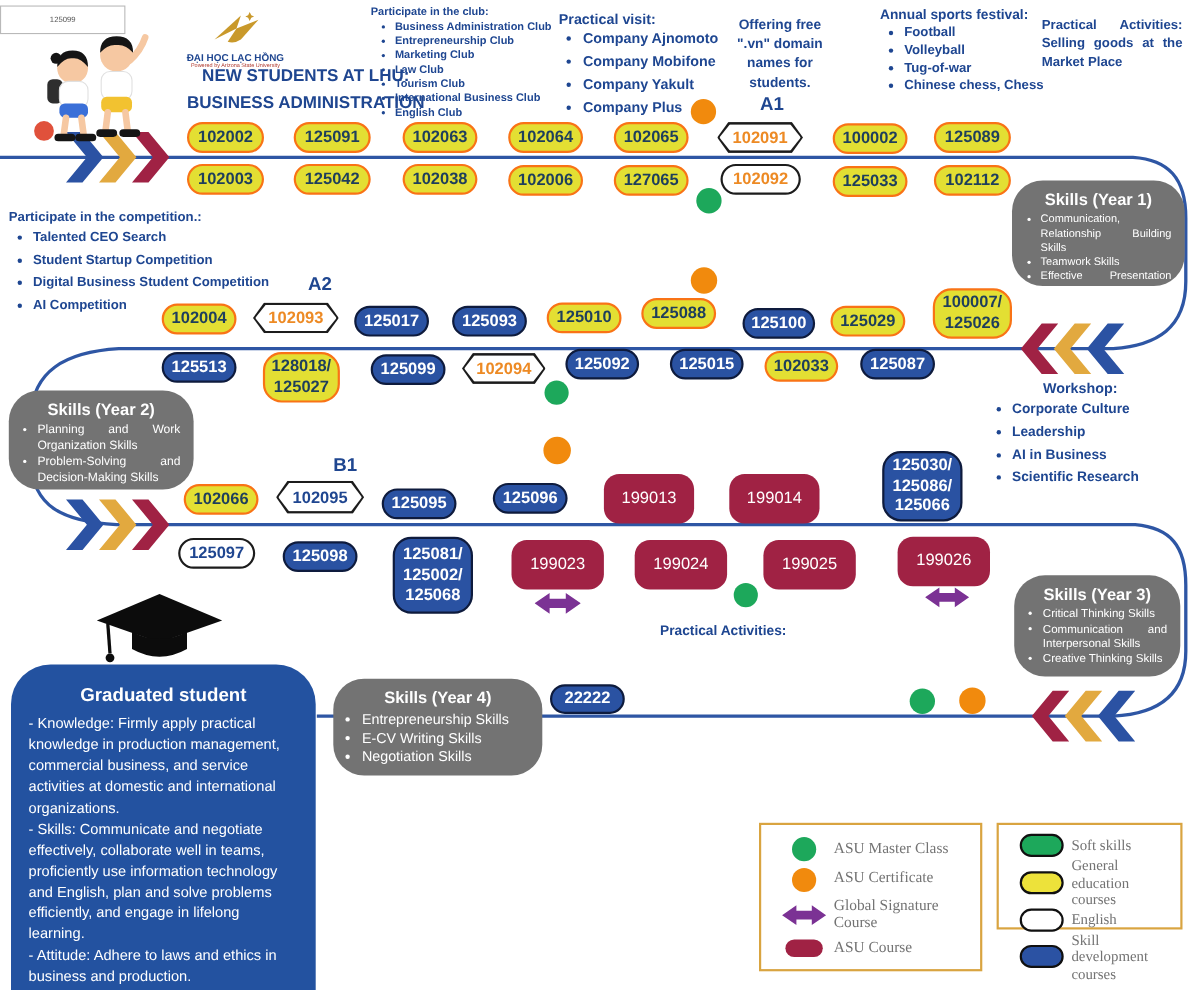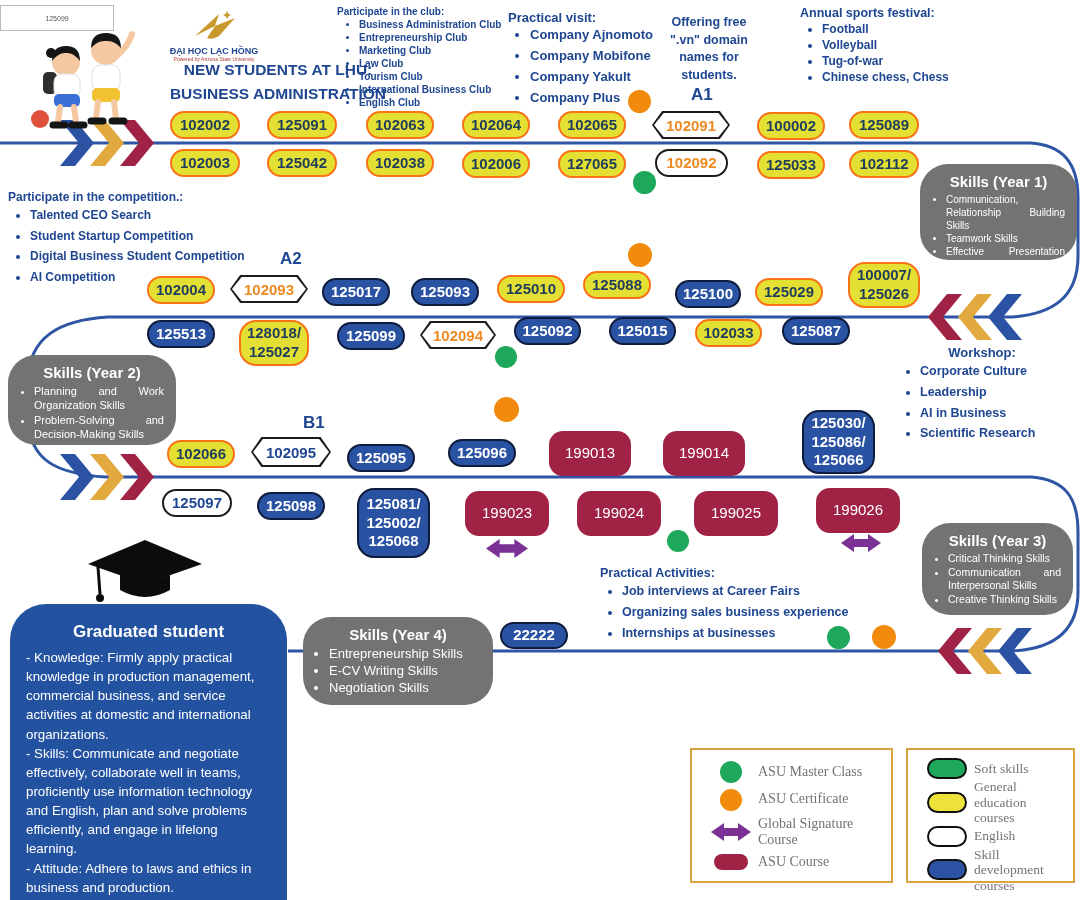--- a/index.html
+++ b/index.html
@@ -159,20 +159,21 @@
   <div class="tblock" style="left:800px;top:6px;width:155px;font-size:12.5px">
     <div class="bt">Annual sports festival:</div>
     <ul style="font-size:12px">
       <li>Football</li>
       <li>Volleyball</li>
       <li>Tug-of-war</li>
       <li>Chinese chess, Chess</li>
     </ul>
   </div>
 
+  <div class="tblock" style="left:947px;top:14px;width:128px;font-size:12px;text-align:justify;line-height:1.4">Practical Activities: Selling goods at the Market Place</div>
 
   <div class="tblock" style="left:8px;top:190px;width:330px;font-size:12px">
     <div class="bt">Participate in the competition.:</div>
     <ul style="line-height:1.55">
       <li>Talented CEO Search</li>
       <li>Student Startup Competition</li>
       <li>Digital Business Student Competition</li>
       <li>AI Competition</li>
     </ul>
   </div>
@@ -182,25 +183,20 @@
     <ul style="font-size:12.5px;line-height:1.5">
       <li>Corporate Culture</li>
       <li>Leadership</li>
       <li>AI in Business</li>
       <li>Scientific Research</li>
     </ul>
   </div>
 
   <div class="tblock" style="left:600px;top:566px;width:285px;font-size:12.5px">
     <div class="bt">Practical Activities:</div>
-    <ul style="line-height:1.5">
-      <li>Job interviews at Career Fairs</li>
-      <li>Organizing sales business experience</li>
-      <li>Internships at businesses</li>
-    </ul>
   </div>
 
   <div class="stage" style="left:691px;top:85px">A1</div>
   <div class="stage" style="left:280px;top:249px">A2</div>
   <div class="stage" style="left:303px;top:413px">B1</div>
 
   <div class="pill y" style="left:170px;top:111px;width:70px;height:28px">102002</div>
   <div class="pill y" style="left:267px;top:111px;width:70px;height:28px">125091</div>
   <div class="pill y" style="left:366px;top:111px;width:68px;height:28px">102063</div>
   <div class="pill y" style="left:462px;top:111px;width:68px;height:28px">102064</div>
@@ -361,21 +357,21 @@
       <span class="llabel" style="font-size:14px">Global Signature Course</span>
     </div>
     <div class="lrow">
       <span class="lsw">
           <span class="swr"></span>
         </span>
       <span class="llabel" style="font-size:14px">ASU Course</span>
     </div>
   </div>
 
-  <div class="legendbox" style="left:906px;top:748px;width:169px;height:135px">
+  <div class="legendbox" style="left:906px;top:748px;width:169px;height:97px">
     <div class="lrow">
       <span class="lsw">
           <span class="swp" style="background:#1DA85B"></span>
         </span>
       <span class="llabel">Soft skills</span>
     </div>
     <div class="lrow">
       <span class="lsw">
           <span class="swp" style="background:#EDE23A"></span>
         </span>

